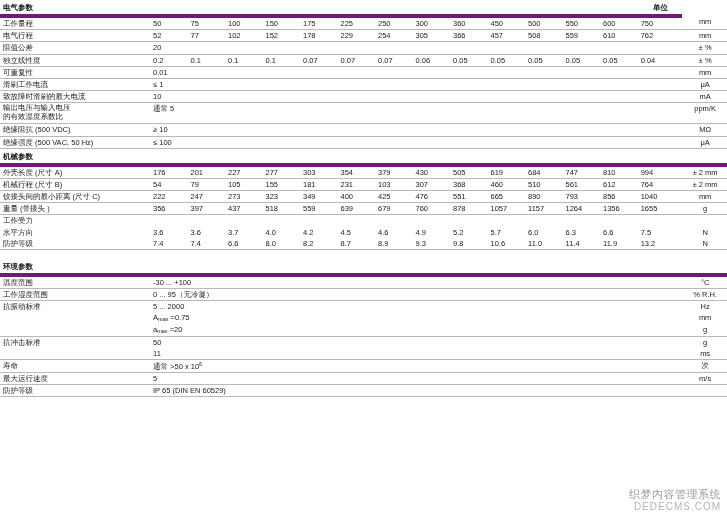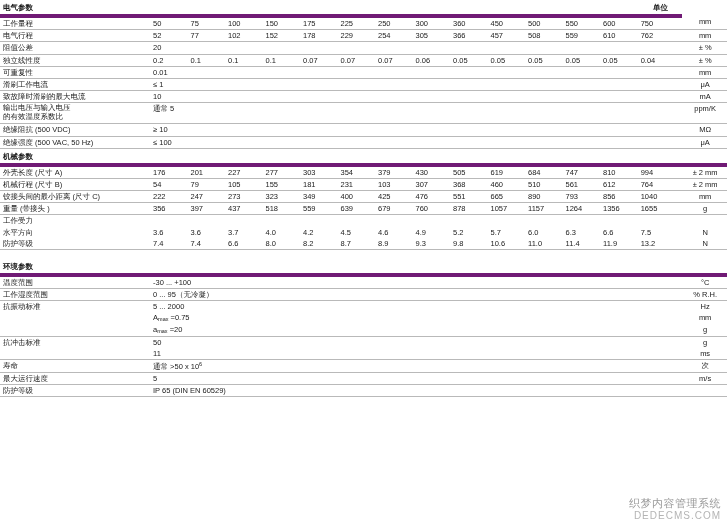--- a/index.html
+++ b/index.html
@@ -64,21 +64,21 @@
     font-size: 5.5px;
     vertical-align: -0.18em;
   }
   sup {
     font-size: 5.5px;
     vertical-align: 0.5em;
   }
   .watermark {
     position: absolute;
     right: 6px;
-    bottom: 4px;
+    bottom: 13px;
     text-align: right;
     line-height: 1.15;
     pointer-events: none;
   }
   .watermark .wm-top {
     font-size: 11px;
     color: #9a9a9a;
     letter-spacing: 0.5px;
   }
   .watermark .wm-bot {

